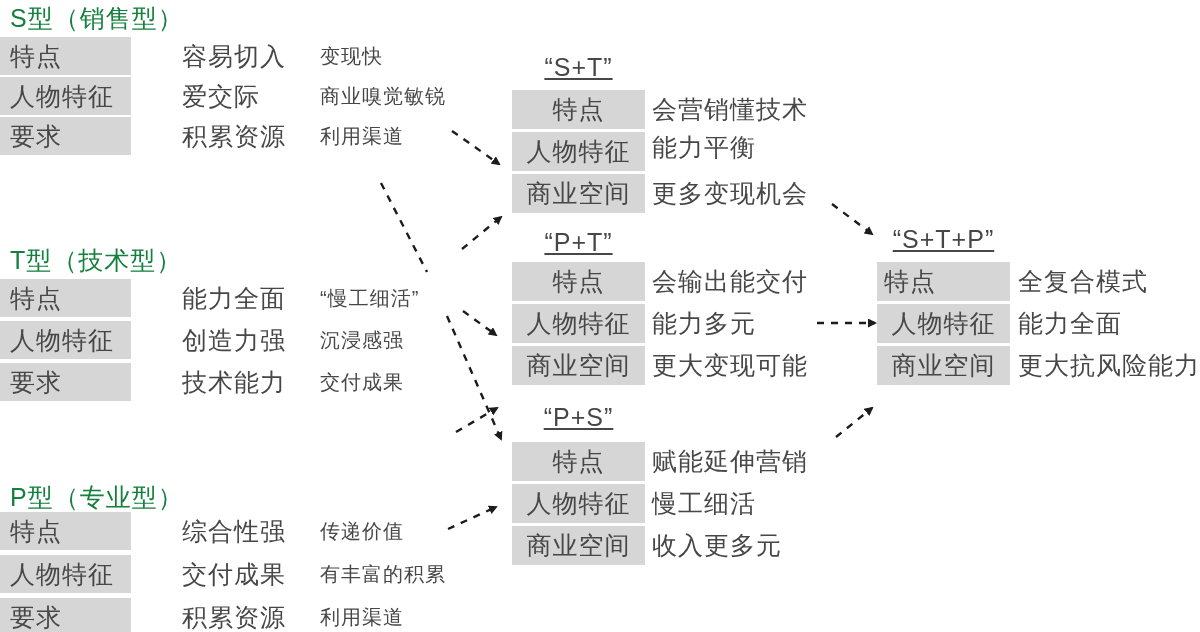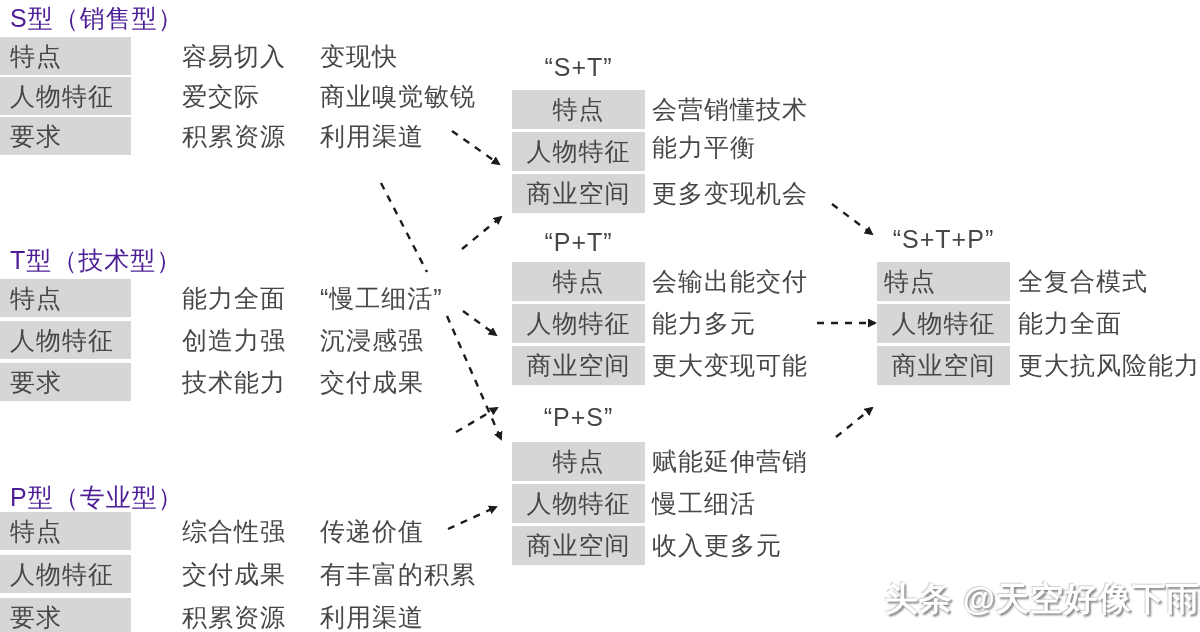--- a/index.html
+++ b/index.html
@@ -3,38 +3,38 @@
 <meta charset="utf-8">
 <style>
   html,body{margin:0;padding:0;background:#fff;}
   #canvas{
     position:relative;width:1200px;height:632px;background:#ffffff;overflow:hidden;
     font-family:"Liberation Sans","DejaVu Sans",sans-serif;
     color:#474747;
   }
   .sec-title{
     position:absolute;left:10px;font-size:25px;line-height:30px;letter-spacing:1px;
-    white-space:nowrap;color:#4c1d95;
+    white-space:nowrap;color:#15803d;
   }
   .lcell{
     position:absolute;left:0;width:131px;height:38px;background:#d6d6d6;
     line-height:38px;padding-left:10px;box-sizing:border-box;font-size:25px;
     letter-spacing:1px;white-space:nowrap;overflow:hidden;
   }
   .lval{
     position:absolute;left:140px;height:38px;line-height:38px;font-size:25px;
     letter-spacing:1px;white-space:nowrap;margin-left:42px;
   }
   .lextra{
-    position:absolute;left:320px;height:38px;line-height:38px;font-size:25px;
+    position:absolute;left:320px;height:38px;line-height:38px;font-size:20px;
     letter-spacing:1px;white-space:nowrap;
   }
   .ctitle{
     position:absolute;left:512px;width:133px;text-align:center;font-size:25px;
-    line-height:28px;letter-spacing:1px;white-space:nowrap;
+    line-height:28px;letter-spacing:1px;white-space:nowrap;text-decoration:underline;
   }
   .ccell{
     position:absolute;left:512px;width:133px;height:39px;background:#d6d6d6;
     line-height:39px;text-align:center;font-size:25px;letter-spacing:1px;
     white-space:nowrap;overflow:hidden;
   }
   .cval{
     position:absolute;left:652px;height:39px;line-height:39px;font-size:25px;
     letter-spacing:1px;white-space:nowrap;
   }
@@ -146,15 +146,14 @@
       <line x1="447" y1="316" x2="501" y2="439" marker-end="url(#ah)"></line>
       <line x1="463" y1="311" x2="496" y2="335" marker-end="url(#ah)"></line>
       <line x1="456" y1="432" x2="497" y2="408" marker-end="url(#ah)"></line>
       <line x1="448" y1="529" x2="496" y2="507" marker-end="url(#ah)"></line>
       <line x1="832" y1="204" x2="872" y2="234" marker-end="url(#ah)"></line>
       <line x1="817" y1="323" x2="875" y2="323" marker-end="url(#ah)"></line>
       <line x1="836" y1="437" x2="872" y2="408" marker-end="url(#ah)"></line>
     </g>
   </svg>
 
-  <div id="watermark">头条 @天空好像下雨</div>
 
 </div>
 
 </body></html>

